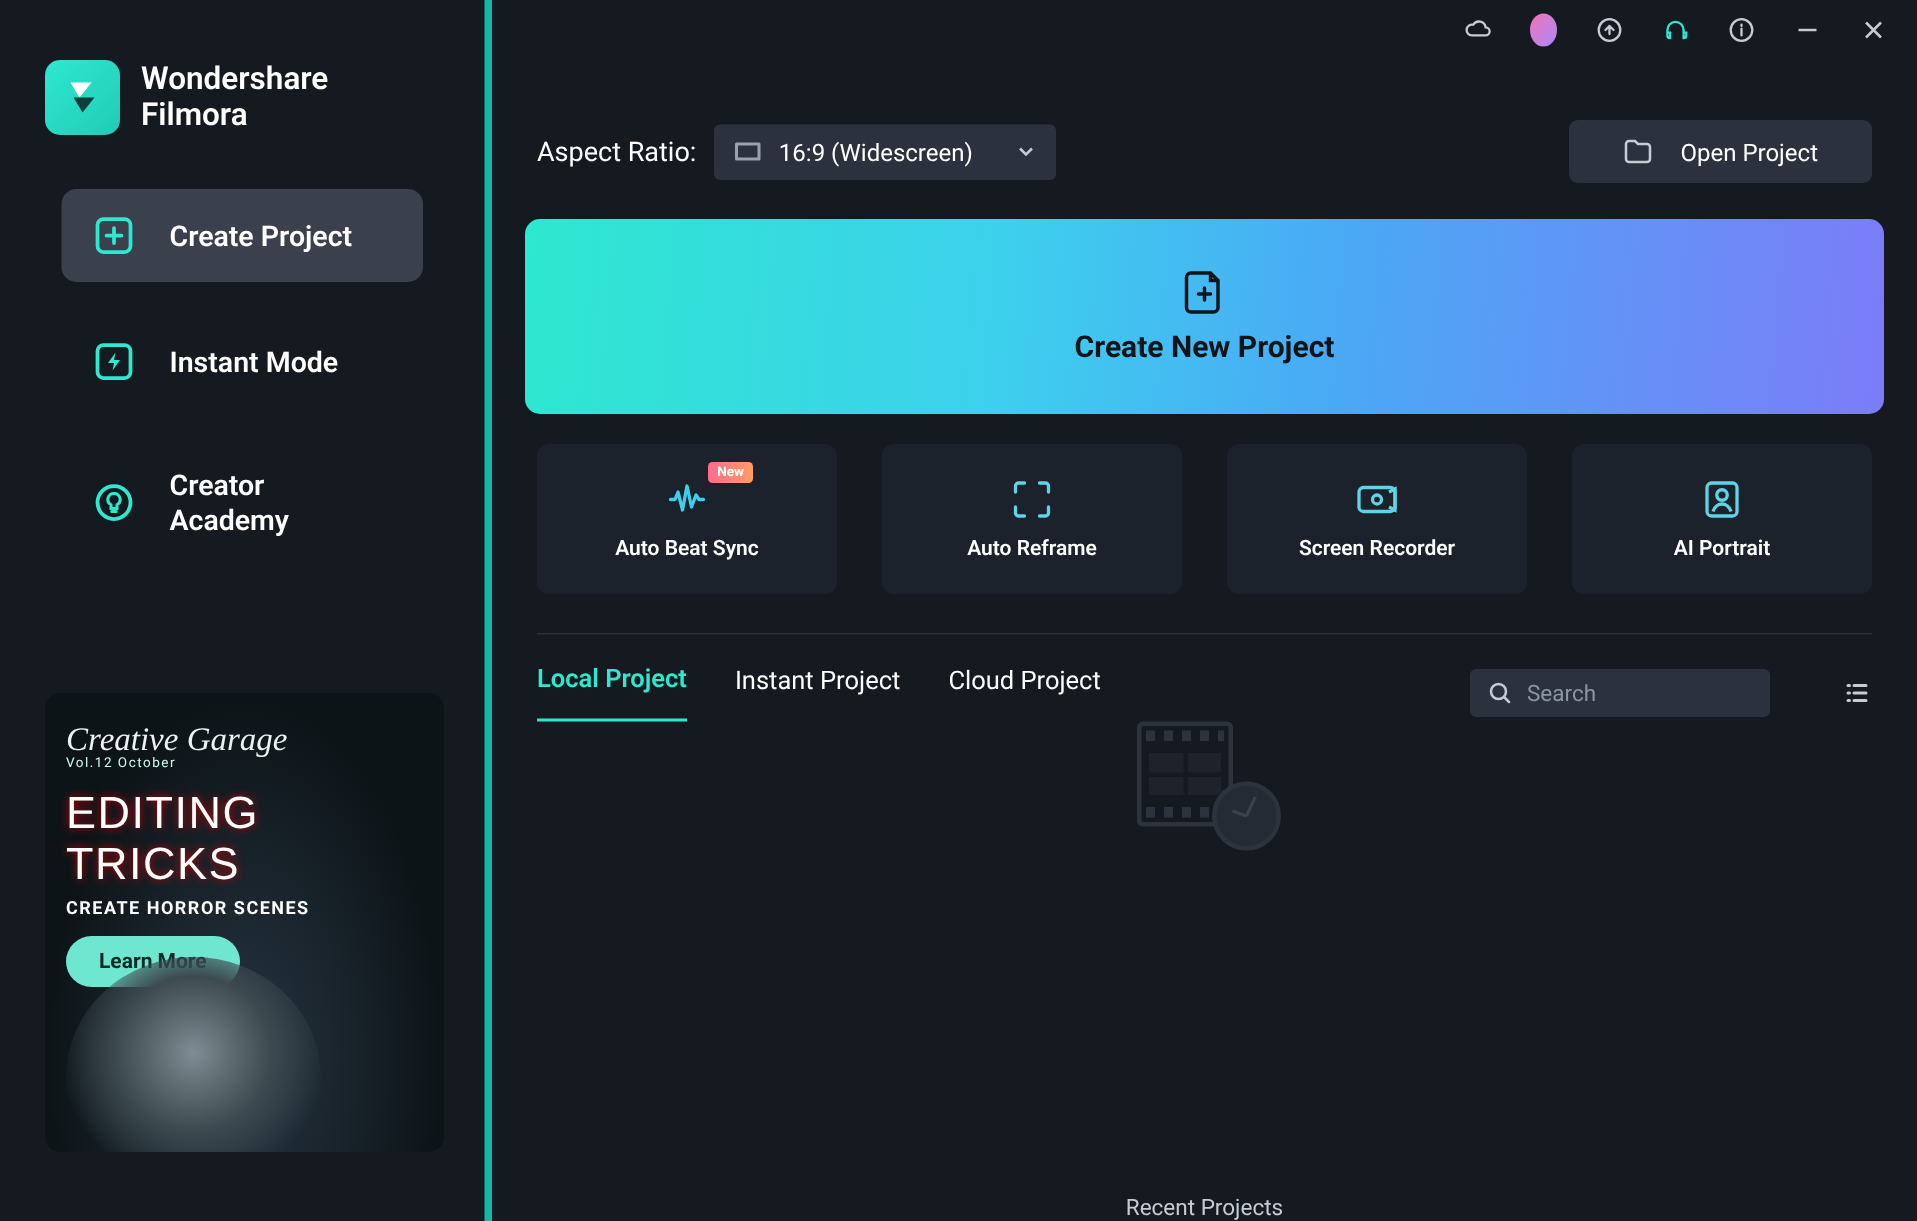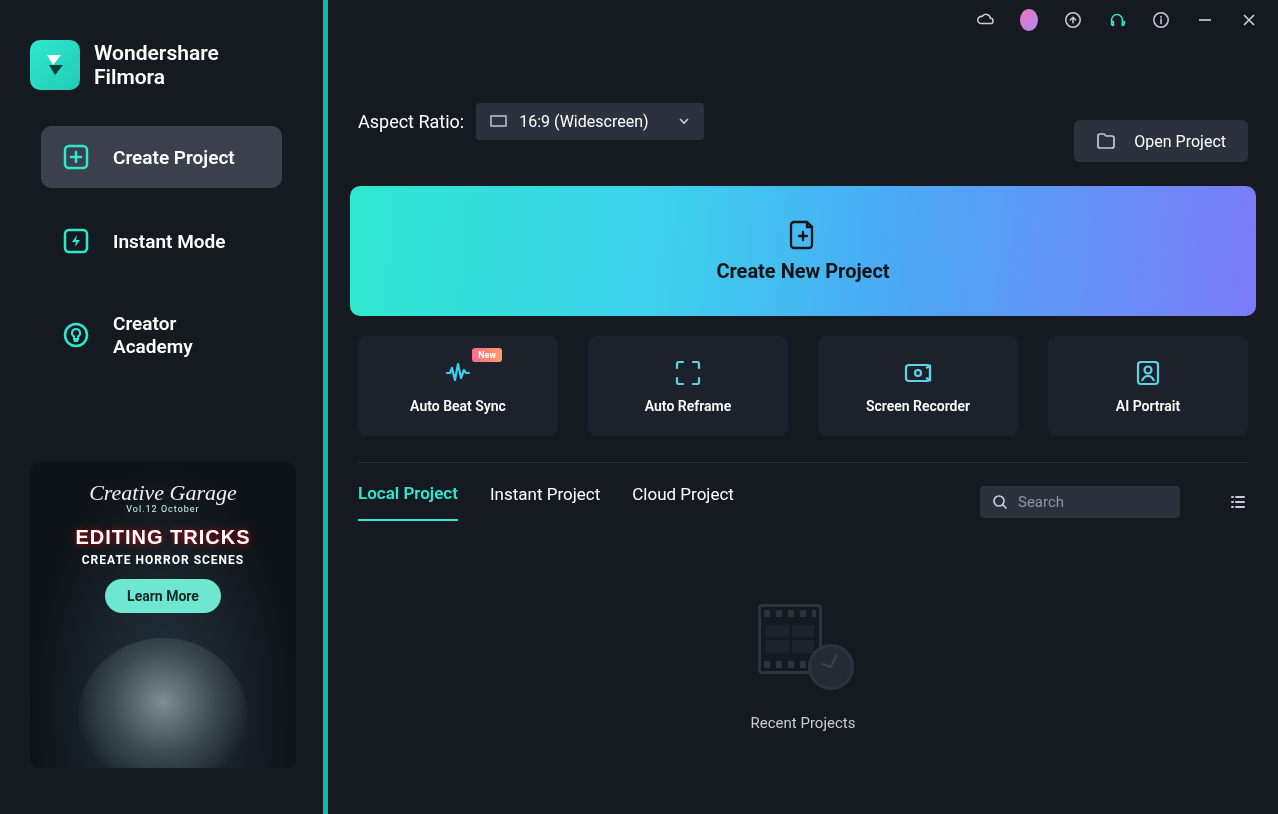--- a/index.html
+++ b/index.html
@@ -7,61 +7,61 @@
 
 
 .sidebar { width:328px; height:100%; background:#151a21; border-right:5px solid #14b8a6; display:flex; flex-direction:column; }
 .logo-wrap { display:flex; align-items:center; gap:14px; padding:40px 30px 36px; }
 .logo-box { width:50px; height:50px; border-radius:10px; background:linear-gradient(135deg,#2ee8cf,#22cbb6); display:flex; align-items:center; justify-content:center; }
 .logo-text { font-size:21px; font-weight:600; line-height:1.15; }
 .nav { padding:0 41px; display:flex; flex-direction:column; gap:22px; }
 .nav-item { display:flex; align-items:center; gap:24px; padding:18px 22px; border-radius:10px; cursor:pointer; font-size:19px; font-weight:600; }
 .nav-item.active { background:#3a414d; }
 .nav-icon { width:26px; height:26px; flex-shrink:0; display:flex; align-items:center; justify-content:center; }
-.promo { margin:auto 30px 46px; width:266px; height:306px; border-radius:10px; background:radial-gradient(ellipse at 50% 80%,#263440 0%,#0d1418 70%); display:flex; flex-direction:column; align-items:center; padding:18px 14px 0; position:relative; overflow:hidden; }
+.promo { margin:auto 30px 46px; width:266px; height:306px; border-radius:10px; background:radial-gradient(ellipse at 50% 80%,#263440 0%,#0d1418 70%); display:flex; flex-direction:column; align-items:flex-start; padding:18px 14px 0; position:relative; overflow:hidden; }
 .promo-script { font-family:cursive; font-style:italic; font-size:22px; color:#e9f4f2; }
 .promo-sub { font-size:9px; letter-spacing:1px; color:#cfe; margin-top:-2px; }
-.promo-title { font-family:Impact,sans-serif; font-size:20px; letter-spacing:1px; font-weight:700; margin-top:12px; text-shadow:0 0 6px #c00; }
+.promo-title { font-family:Impact,sans-serif; font-size:30px; letter-spacing:1px; font-weight:400; margin-top:12px; text-shadow:0 0 6px #c00; }
 .promo-tag { font-size:12px; letter-spacing:1px; font-weight:700; margin-top:4px; }
 .promo-btn { margin-top:12px; padding:9px 22px; border-radius:999px; background:#6fe6cf; color:#0c2a25; font-size:14px; font-weight:700; border:none; cursor:pointer; }
 .promo-figure { position:absolute; bottom:-30px; width:170px; height:160px; background:radial-gradient(circle at 50% 40%,#7e8d93 0%,#3d4a50 40%,transparent 70%); border-radius:50% 50% 40% 40%; filter:blur(0.4px); }
 
 
 .main { flex:1; height:100%; display:flex; flex-direction:column; }
 .titlebar { height:40px; display:flex; justify-content:flex-end; align-items:center; gap:26px; padding:0 20px; }
 .title-icon { width:18px; height:18px; display:flex; align-items:center; justify-content:center; cursor:pointer; }
 .avatar { width:22px; height:22px; border-radius:50%; background:linear-gradient(135deg,#f472b6,#a78bfa); }
 
 .toolbar { display:flex; align-items:center; gap:12px; padding:40px 30px 24px; }
 .label { font-size:18px; }
 .select { display:flex; align-items:center; gap:12px; background:#2b323d; border-radius:4px; padding:9px 14px; min-width:228px; cursor:pointer; }
 .select-screen { width:17px; height:12px; border:2px solid #9aa3ad; border-radius:1px; }
 .select-text { font-size:16px; flex:1; }
 .chev { margin-left:auto; }
-.open-project { margin-left:auto; display:flex; align-items:center; gap:18px; background:#2b323d; border-radius:6px; padding:11px 22px; cursor:pointer; font-size:16px;margin-top:40px; }
+.open-project { margin-left:auto; display:flex; align-items:center; gap:18px; background:#2b323d; border-radius:6px; padding:11px 36px; cursor:pointer; font-size:16px; }
 
 .hero { margin:0 22px; height:130px; border-radius:10px; background:linear-gradient(95deg,#2ee8cf 0%,#3dd0ed 35%,#4aa9f5 60%,#7c7cf8 100%); display:flex; flex-direction:column; align-items:center; justify-content:center; gap:8px; cursor:pointer; color:#121518; }
 .hero-title { font-size:20px; font-weight:700; }
 
 .feature-row { display:flex; gap:30px; padding:20px 30px 0; }
 .feature-card { flex:1; height:100px; background:#1c222b; border-radius:8px; display:flex; flex-direction:column; align-items:center; justify-content:center; gap:10px; cursor:pointer; position:relative; }
 .feature-label { font-size:14px; font-weight:600; }
 .badge-new { position:absolute; top:12px; right:56px; background:linear-gradient(90deg,#ff6b8b,#ff9e64); font-size:9px; font-weight:700; padding:2px 6px; border-radius:3px; }
 
 .divider { height:1px; background:#2a3038; margin:26px 30px 0; }
 
 .tabs-row { display:flex; align-items:center; padding:20px 30px 0; gap:32px; }
 .tab { font-size:17px; cursor:pointer; padding-bottom:16px; }
 .tab.active { color:#2ee8cf; border-bottom:2px solid #2ee8cf; font-weight:600; }
 .search-box { margin-left:auto; display:flex; align-items:center; gap:10px; background:#2b323d; border-radius:4px; padding:7px 12px; width:200px; }
 .search-input { background:transparent; border:none; outline:none; color:#fff; font-size:15px; flex:1; }
 .search-input::placeholder { color:#8c95a1; }
 .list-toggle { margin-left:16px; cursor:pointer; }
 
-.empty { flex:1; display:flex; flex-direction:column; align-items:center; justify-content:center; gap:30px; }
+.empty { flex:1; display:flex; flex-direction:column; align-items:center; justify-content:space-between; gap:30px; }
 .empty-art { width:90px; height:80px; position:relative; opacity:.45; }
 .film { position:absolute; left:0; top:0; width:64px; height:70px; border:3px solid #4b535e; border-radius:4px; }
 .film::before,.film::after { content:""; position:absolute; left:3px; right:3px; height:7px; background:repeating-linear-gradient(90deg,#4b535e 0 6px,transparent 6px 12px); }
 .film::before { top:3px; } .film::after { bottom:3px; }
 .film-mid { position:absolute; left:5px; top:18px; right:5px; bottom:18px; display:grid; grid-template-columns:1fr 1fr; grid-template-rows:1fr 1fr; gap:3px; }
 .film-mid span { background:#2a3038; }
 .clock { position:absolute; right:-6px; bottom:-6px; width:46px; height:46px; border-radius:50%; background:#3a414d; border:3px solid #4b535e; }
 .clock::before { content:""; position:absolute; left:50%; top:50%; width:2px; height:14px; background:#6b737e; transform-origin:bottom; transform:translate(-50%,-100%) rotate(25deg); }
 .clock::after { content:""; position:absolute; left:50%; top:50%; width:2px; height:10px; background:#6b737e; transform-origin:bottom; transform:translate(-50%,-100%) rotate(-70deg); }
 .empty-text { font-size:15px; color:#c6ccd4; }

